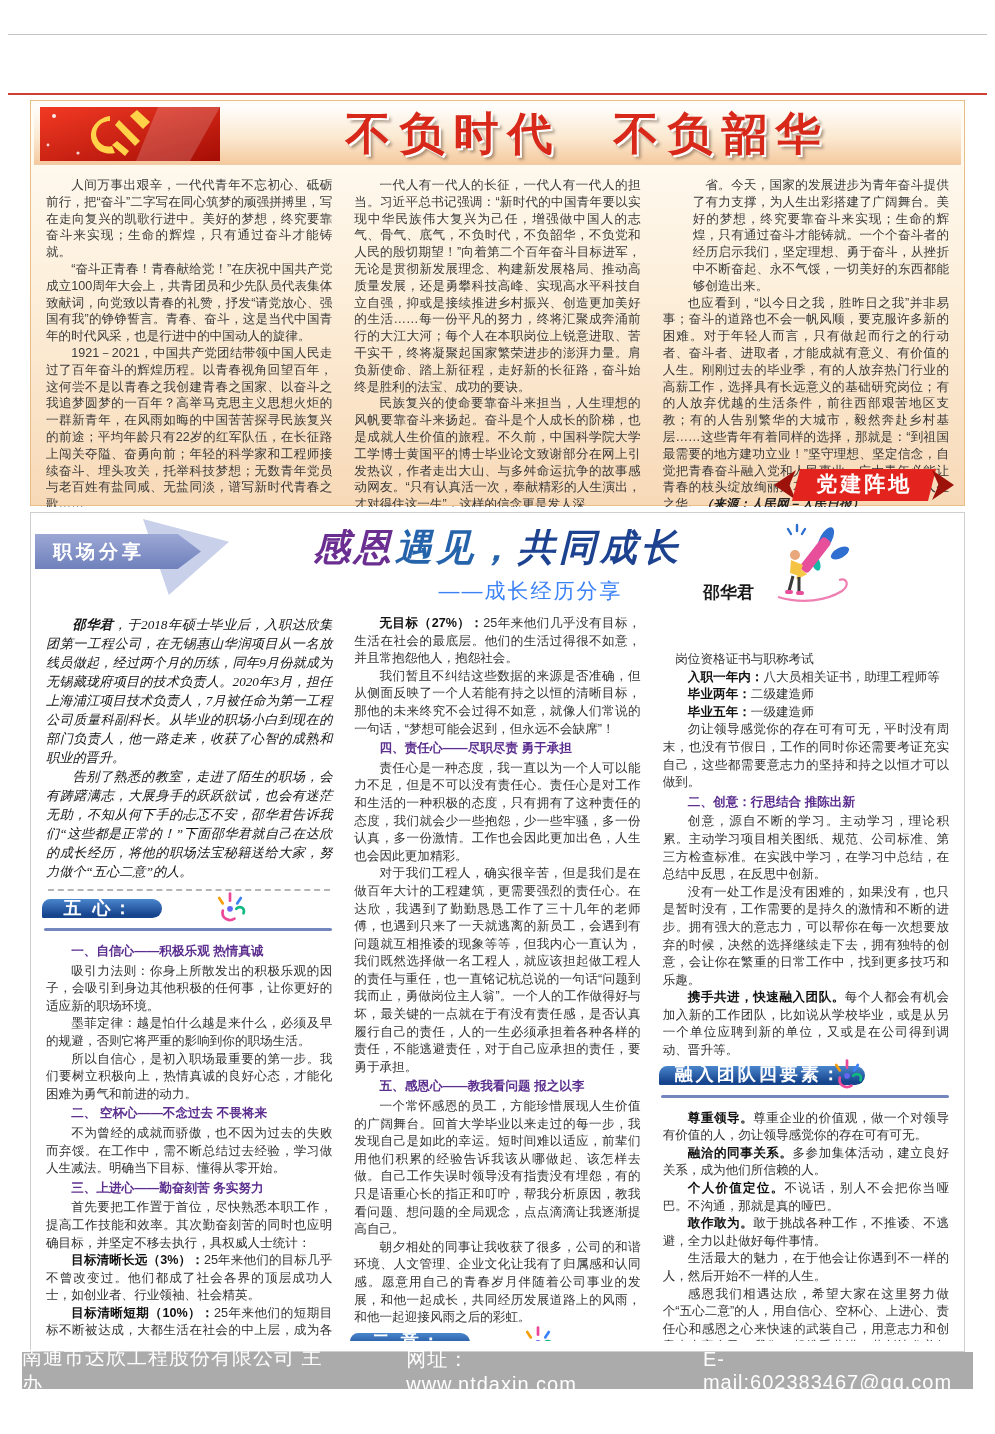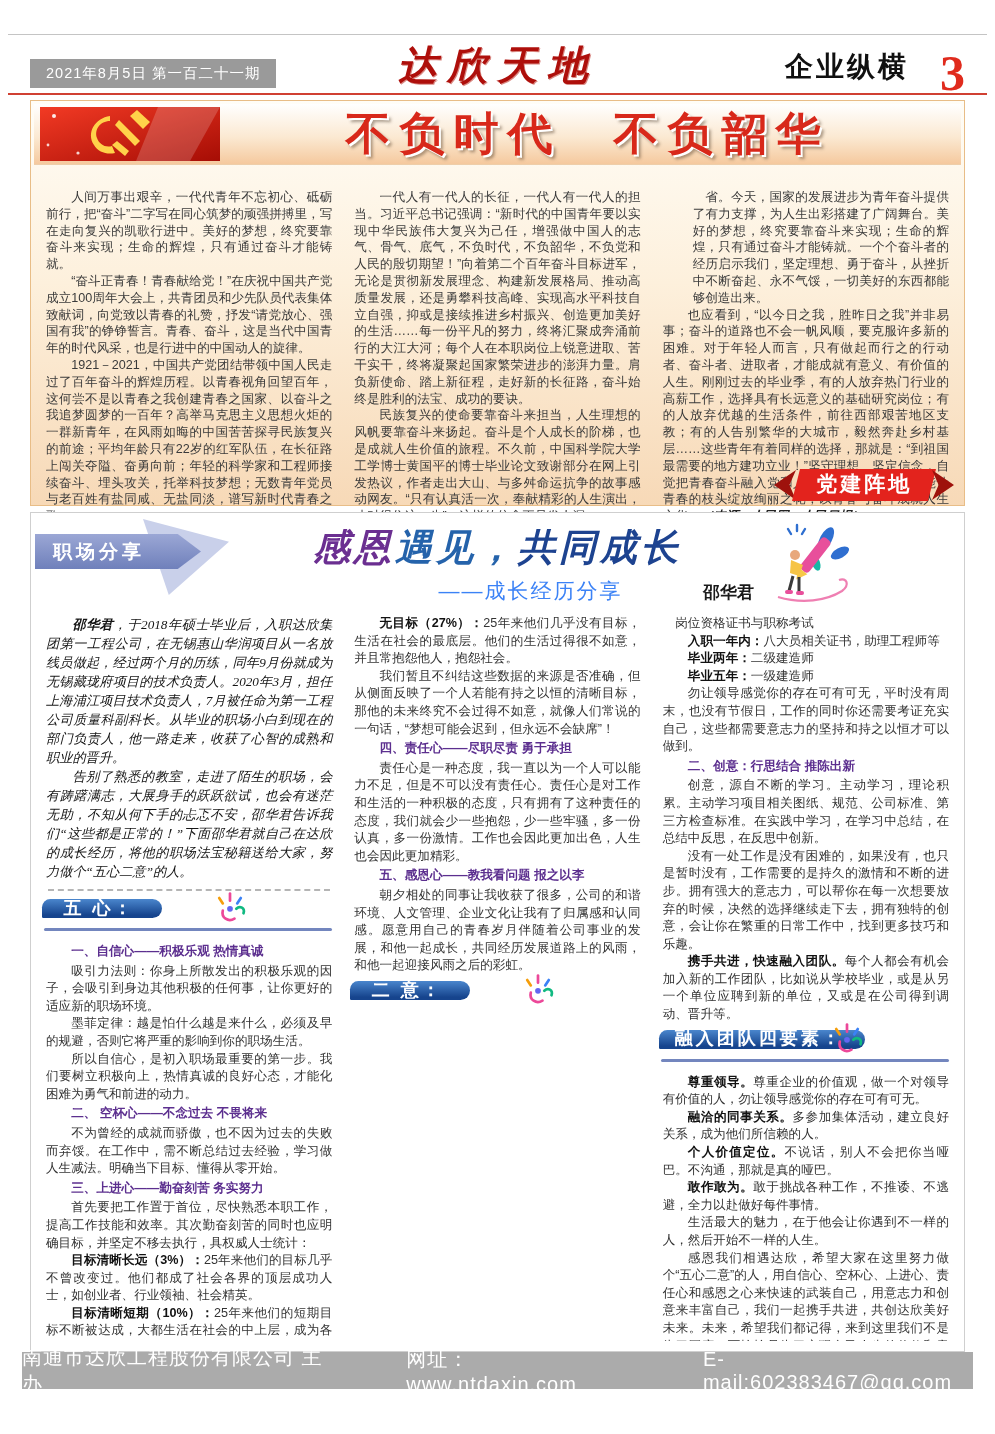--- a/index.html
+++ b/index.html
@@ -14,21 +14,21 @@
             font-weight:bold;font-style:italic;color:#ae0f0b;letter-spacing:10px;
             font-family:"Liberation Serif",serif;text-shadow:1px 1px 0 #d98a84;}
   .section-name{position:absolute;right:56px;bottom:6px;font-size:28px;font-weight:bold;
             color:#101010;letter-spacing:3px;}
   .page-num{position:absolute;right:0;bottom:-6px;font-size:50px;line-height:50px;
             font-weight:bold;color:#e02b1d;font-family:"Liberation Serif",serif;}
   .red-rule{position:absolute;top:93px;left:8px;right:8px;height:2px;background:#d04032;}
   
   .a1{position:absolute;left:30px;top:100px;width:935px;height:406px;box-sizing:border-box;
       border:1px solid #e8bd87;background:linear-gradient(180deg,#fffdf7 0%,#fdf0dc 45%,#f7d9b7 100%);}
-  .a1-band{position:relative;margin:3px 3px 16px;height:60px;border-bottom:1px solid #eeceaa;
+  .a1-band{position:relative;margin:3px 3px 4px;height:60px;border-bottom:1px solid #eeceaa;
       background:linear-gradient(180deg,#ffffff 0%,#fbe9d2 55%,#f5c99e 100%);}
   .emblem{position:absolute;left:6px;top:3px;width:180px;height:54px;display:block;}
   .headline{position:absolute;left:190px;right:10px;top:0;height:100%;display:flex;
       align-items:center;justify-content:center;font-size:45px;font-weight:900;
       color:#d8281a;letter-spacing:9px;
       text-shadow:2px 2px 0 #ffffff,4px 4px 3px rgba(80,60,40,.45);}
   .hl-gap{display:inline-block;width:52px;}
   .a1-cols{display:flex;height:330px;overflow:hidden;padding:8px 4px 0;}
   .a1-cols .col{width:33.333%;box-sizing:border-box;padding:0 11px;font-size:12.6px;
       line-height:16.8px;color:#3a3a3a;text-align:justify;}
@@ -82,26 +82,20 @@
   .footer{position:absolute;left:22px;right:22px;top:1352px;height:37px;background:#ababab;
       color:#fff;display:flex;align-items:center;justify-content:center;gap:64px;
       font-size:20px;letter-spacing:1px;}
 </style>
 </head>
 <body>
 
 <div class="page">
   <div class="topline"></div>
 
-  <div class="header">
-    <div class="date-box">2021年8月5日  第一百二十一期</div>
-    <div class="masthead">达欣天地</div>
-    <div class="section-name">企业纵横</div>
-    <div class="page-num">3</div>
-  </div>
   <div class="red-rule"></div>
 
   <section class="a1">
     <div class="a1-band">
       <svg class="emblem" viewBox="0 0 180 54">
         <defs>
           <linearGradient id="gr" x1="0" y1="0" x2="1" y2="1">
             <stop offset="0" stop-color="#f23a24"></stop>
               <stop offset="1" stop-color="#a60d05"></stop>
           </linearGradient>
@@ -204,38 +198,40 @@
           <p class="sec-h">三、上进心——勤奋刻苦  务实努力</p>
           <p class="para">首先要把工作置于首位，尽快熟悉本职工作，提高工作技能和效率。其次勤奋刻苦的同时也应明确目标，并坚定不移去执行，具权威人士统计：</p>
           <p class="para"><b class="lead">目标清晰长远（3%）：</b>25年来他们的目标几乎不曾改变过。他们都成了社会各界的顶层成功人士，如创业者、行业领袖、社会精英。</p>
           <p class="para"><b class="lead">目标清晰短期（10%）：</b>25年来他们的短期目标不断被达成，大都生活在社会的中上层，成为各行不可或缺的专业人士，如医生、律师、工程师等。</p>
         </div>
         <div class="col">
           <p class="para"><b class="lead">无目标（27%）：</b>25年来他们几乎没有目标，生活在社会的最底层。他们的生活过得很不如意，并且常抱怨他人，抱怨社会。</p>
           <p class="para">我们暂且不纠结这些数据的来源是否准确，但从侧面反映了一个人若能有持之以恒的清晰目标，那他的未来终究不会过得不如意，就像人们常说的一句话，“梦想可能会迟到，但永远不会缺席”！</p>
           <p class="sec-h">四、责任心——尽职尽责 勇于承担</p>
           <p class="para">责任心是一种态度，我一直以为一个人可以能力不足，但是不可以没有责任心。责任心是对工作和生活的一种积极的态度，只有拥有了这种责任的态度，我们就会少一些抱怨，少一些牢骚，多一份认真，多一份激情。工作也会因此更加出色，人生也会因此更加精彩。</p>
+          <p class="para">对于我们工程人，确实很辛苦，但是我们是在做百年大计的工程建筑，更需要强烈的责任心。在达欣，我遇到了勤勤恳恳工作了三十几年的老师傅，也遇到只来了一天就逃离的新员工，会遇到有问题就互相推诿的现象等等，但我内心一直认为，我们既然选择做一名工程人，就应该担起做工程人的责任与重任，也一直铭记杭总说的一句话“问题到我而止，勇做岗位主人翁”。一个人的工作做得好与坏，最关键的一点就在于有没有责任感，是否认真履行自己的责任，人的一生必须承担着各种各样的责任，不能逃避责任，对于自己应承担的责任，要勇于承担。</p>
           <p class="sec-h">五、感恩心——教我看问题 报之以李</p>
+          <p class="para">一个常怀感恩的员工，方能珍惜展现人生价值的广阔舞台。回首大学毕业以来走过的每一步，我发现自己是如此的幸运。短时间难以适应，前辈们用他们积累的经验告诉我该从哪做起、该怎样去做。自己工作失误时领导没有指责没有埋怨，有的只是语重心长的指正和叮咛，帮我分析原因，教我看问题、想问题的全局观念，点点滴滴让我逐渐提高自己。</p>
           <p class="para">朝夕相处的同事让我收获了很多，公司的和谐环境、人文管理、企业文化让我有了归属感和认同感。愿意用自己的青春岁月伴随着公司事业的发展，和他一起成长，共同经历发展道路上的风雨，和他一起迎接风雨之后的彩虹。</p>
           <div class="pill-row">
             <span class="pill">二  意：</span>
             <svg class="spark" viewBox="0 0 40 40">
               <g stroke-width="3" fill="none" stroke-linecap="round">
                 <path d="M8 10 L12 16" stroke="#f59e0b"></path>
                 <path d="M20 5 L20 13" stroke="#ec4899"></path>
                 <path d="M32 10 L28 16" stroke="#3b82f6"></path>
                 <path d="M27 22 C31 18 37 21 35 27" stroke="#10b981"></path>
                 <path d="M12 24 C10 32 18 37 25 33" stroke="#ec4899"></path>
               </g>
               <circle cx="20" cy="22" r="3.2" fill="#6366f1"></circle>
             </svg>
           </div>
         </div>
         <div class="col">
-          <p class="para" style="text-indent: 1em;">岗位资格证书与职称考试</p>
+          <p class="para" style="text-indent: 1em; margin-top: 36px;">岗位资格证书与职称考试</p>
           <p class="para"><b class="lead">入职一年内：</b>八大员相关证书，助理工程师等</p>
           <p class="para"><b class="lead">毕业两年：</b>二级建造师</p>
           <p class="para"><b class="lead">毕业五年：</b>一级建造师</p>
           <p class="para">勿让领导感觉你的存在可有可无，平时没有周末，也没有节假日，工作的同时你还需要考证充实自己，这些都需要意志力的坚持和持之以恒才可以做到。</p>
           <p class="sec-h">二、创意：行思结合 推陈出新</p>
           <p class="para">创意，源自不断的学习。主动学习，理论积累。主动学习项目相关图纸、规范、公司标准、第三方检查标准。在实践中学习，在学习中总结，在总结中反思，在反思中创新。</p>
           <p class="para">没有一处工作是没有困难的，如果没有，也只是暂时没有，工作需要的是持久的激情和不断的进步。拥有强大的意志力，可以帮你在每一次想要放弃的时候，决然的选择继续走下去，拥有独特的创意，会让你在繁重的日常工作中，找到更多技巧和乐趣。</p>
           <p class="para"><b class="lead">携手共进，快速融入团队。</b>每个人都会有机会加入新的工作团队，比如说从学校毕业，或是从另一个单位应聘到新的单位，又或是在公司得到调动、晋升等。</p>
           <div class="pill-row">
             <span class="pill">融入团队四要素：</span>

